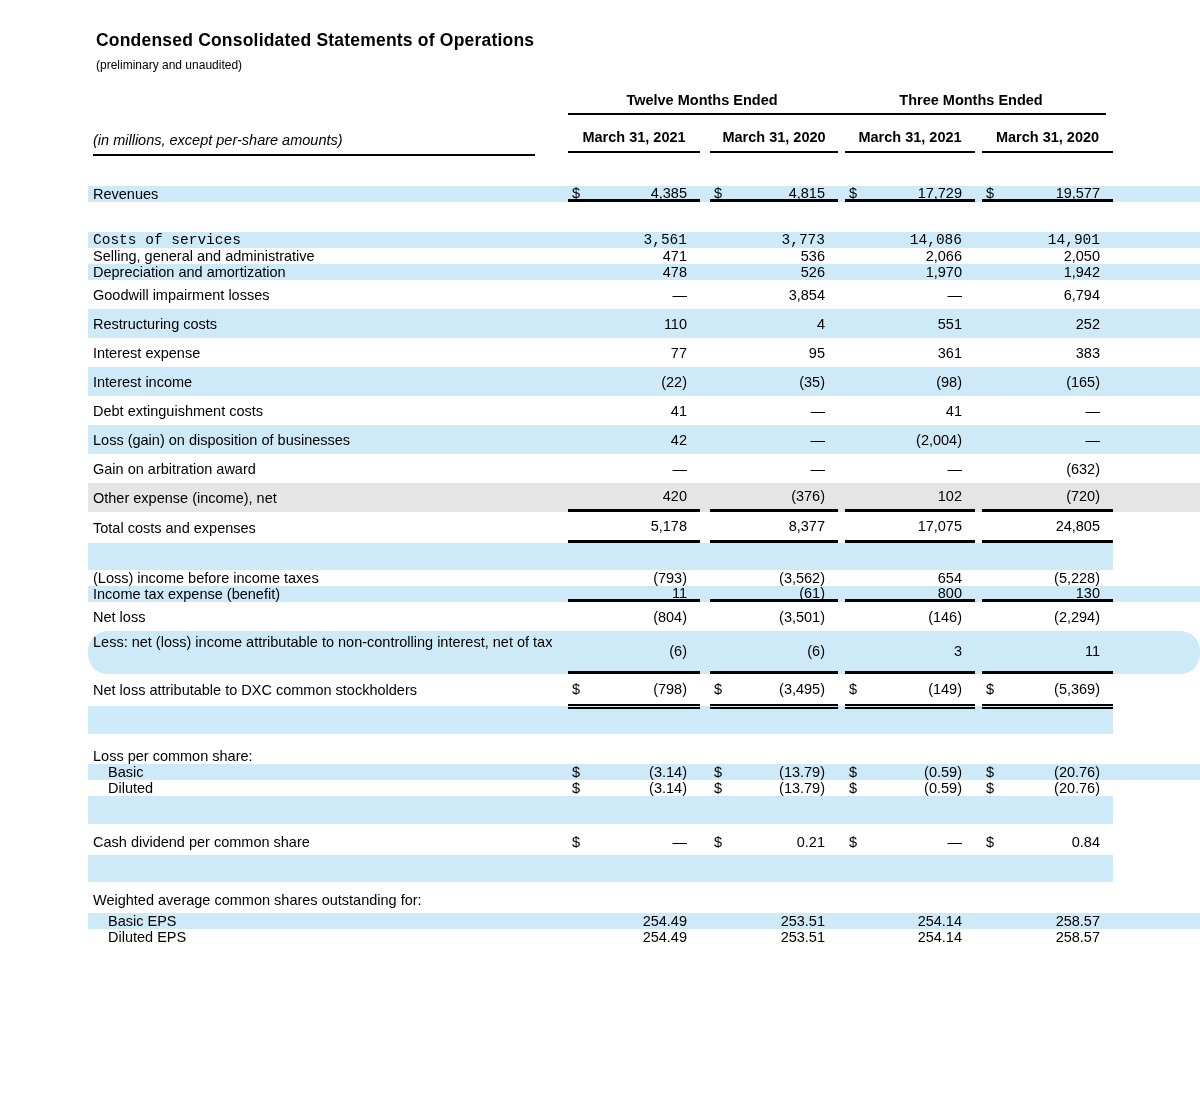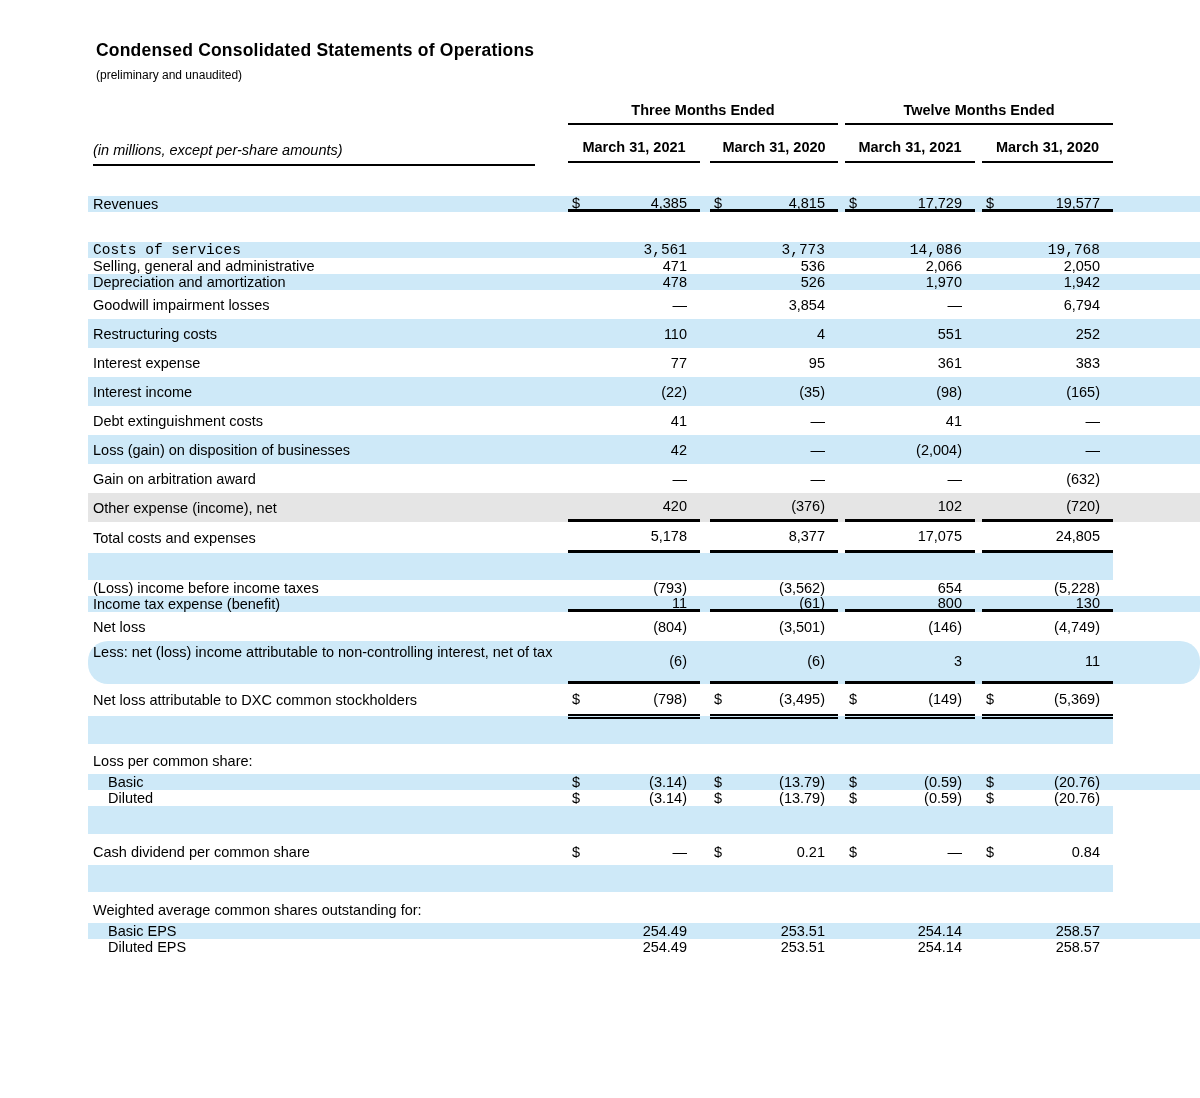--- a/index.html
+++ b/index.html
@@ -3,21 +3,21 @@
 <meta charset="utf-8">
 <style>
   * { margin:0; padding:0; box-sizing:border-box; }
   html,body { background:#ffffff; }
   body {
     width:1200px; height:1098px;
     font-family:"Liberation Sans", sans-serif;
     color:#000;
     overflow:hidden;
   }
-  .doc { padding-top:40px; padding-left:88px; width:1200px; }
+  .doc { padding-top:30px; padding-left:88px; width:1200px; }
 
   .title { font-size:17.5px; font-weight:bold; margin-left:8px; letter-spacing:.2px; }
   .subtitle { font-size:12px; margin-left:8px; margin-top:7px; }
 
   
   .frow { display:flex; align-items:center; }
   .lbl  { width:480px; flex:0 0 480px; padding-left:5px; font-size:14.5px; }
   .grp  { flex:0 0 auto; display:flex; justify-content:space-between; align-items:center;
           height:100%; font-size:14.5px; }
   .g1 { width:132px; margin-right:10px; }
@@ -61,22 +61,22 @@
 </head>
 <body>
 
 <div class="doc">
 
   <div class="title">Condensed Consolidated Statements of Operations</div>
   <div class="subtitle">(preliminary and unaudited)</div>
 
   <div class="frow spanner-row">
     <div class="lbl"></div>
+    <div class="spanner sp2">Twelve Months Ended</div>
     <div class="spanner sp1">Three Months Ended</div>
-    <div class="spanner sp2">Twelve Months Ended</div>
   </div>
 
   <div class="frow colhead-row">
     <div class="lbl units-cell">
       <span class="units-inner">(in millions, except per-share amounts)</span>
     </div>
     <div class="grp g1">
         <span class="colhead" style="width:100%">March 31, 2021</span>
       </div>
     <div class="grp g2">
@@ -116,21 +116,21 @@
         <div class="grp g1">
           <span class="val">3,561</span>
         </div>
         <div class="grp g2">
           <span class="val">3,773</span>
         </div>
         <div class="grp g3">
           <span class="val">14,086</span>
         </div>
         <div class="grp g4">
-          <span class="val">19,768</span>
+          <span class="val">14,901</span>
         </div>
       </div>
       <div class="frow srow">
         <div class="lbl">Selling, general and administrative</div>
         <div class="grp g1">
           <span class="val">471</span>
         </div>
         <div class="grp g2">
           <span class="val">536</span>
         </div>
@@ -327,21 +327,21 @@
         <div class="grp g1">
           <span class="val">(804)</span>
         </div>
         <div class="grp g2">
           <span class="val">(3,501)</span>
         </div>
         <div class="grp g3">
           <span class="val">(146)</span>
         </div>
         <div class="grp g4">
-          <span class="val">(4,749)</span>
+          <span class="val">(2,294)</span>
         </div>
       </div>
       <div class="frow srow tall" style="background: rgb(206, 233, 248);">
         <div class="lbl wrap">Less: net (loss) income attributable to non-controlling interest, net of tax</div>
         <div class="grp g1 bsingle">
           <span class="val">(6)</span>
         </div>
         <div class="grp g2 bsingle">
           <span class="val">(6)</span>
         </div>
@@ -366,21 +366,21 @@
           <span class="dollar">$</span>
           <span class="val">(149)</span>
         </div>
         <div class="grp g4 bdouble">
           <span class="dollar">$</span>
           <span class="val">(5,369)</span>
         </div>
       </div>
       <div class="spacer sp-h28" style="background: rgb(206, 233, 248);"></div>
       <div class="spacer sp-h4"></div>
-      <div class="frow srow lblrow-h26" style="width: 1025px;">
+      <div class="frow srow lblrow-h26" style="width: 1025px; align-items: flex-end;">
         <div class="lbl">Loss per common share:</div>
       </div>
       <div class="frow srow" style="background: rgb(206, 233, 248);">
         <div class="lbl indent">Basic</div>
         <div class="grp g1">
           <span class="dollar">$</span>
           <span class="val">(3.14)</span>
         </div>
         <div class="grp g2">
           <span class="dollar">$</span>

